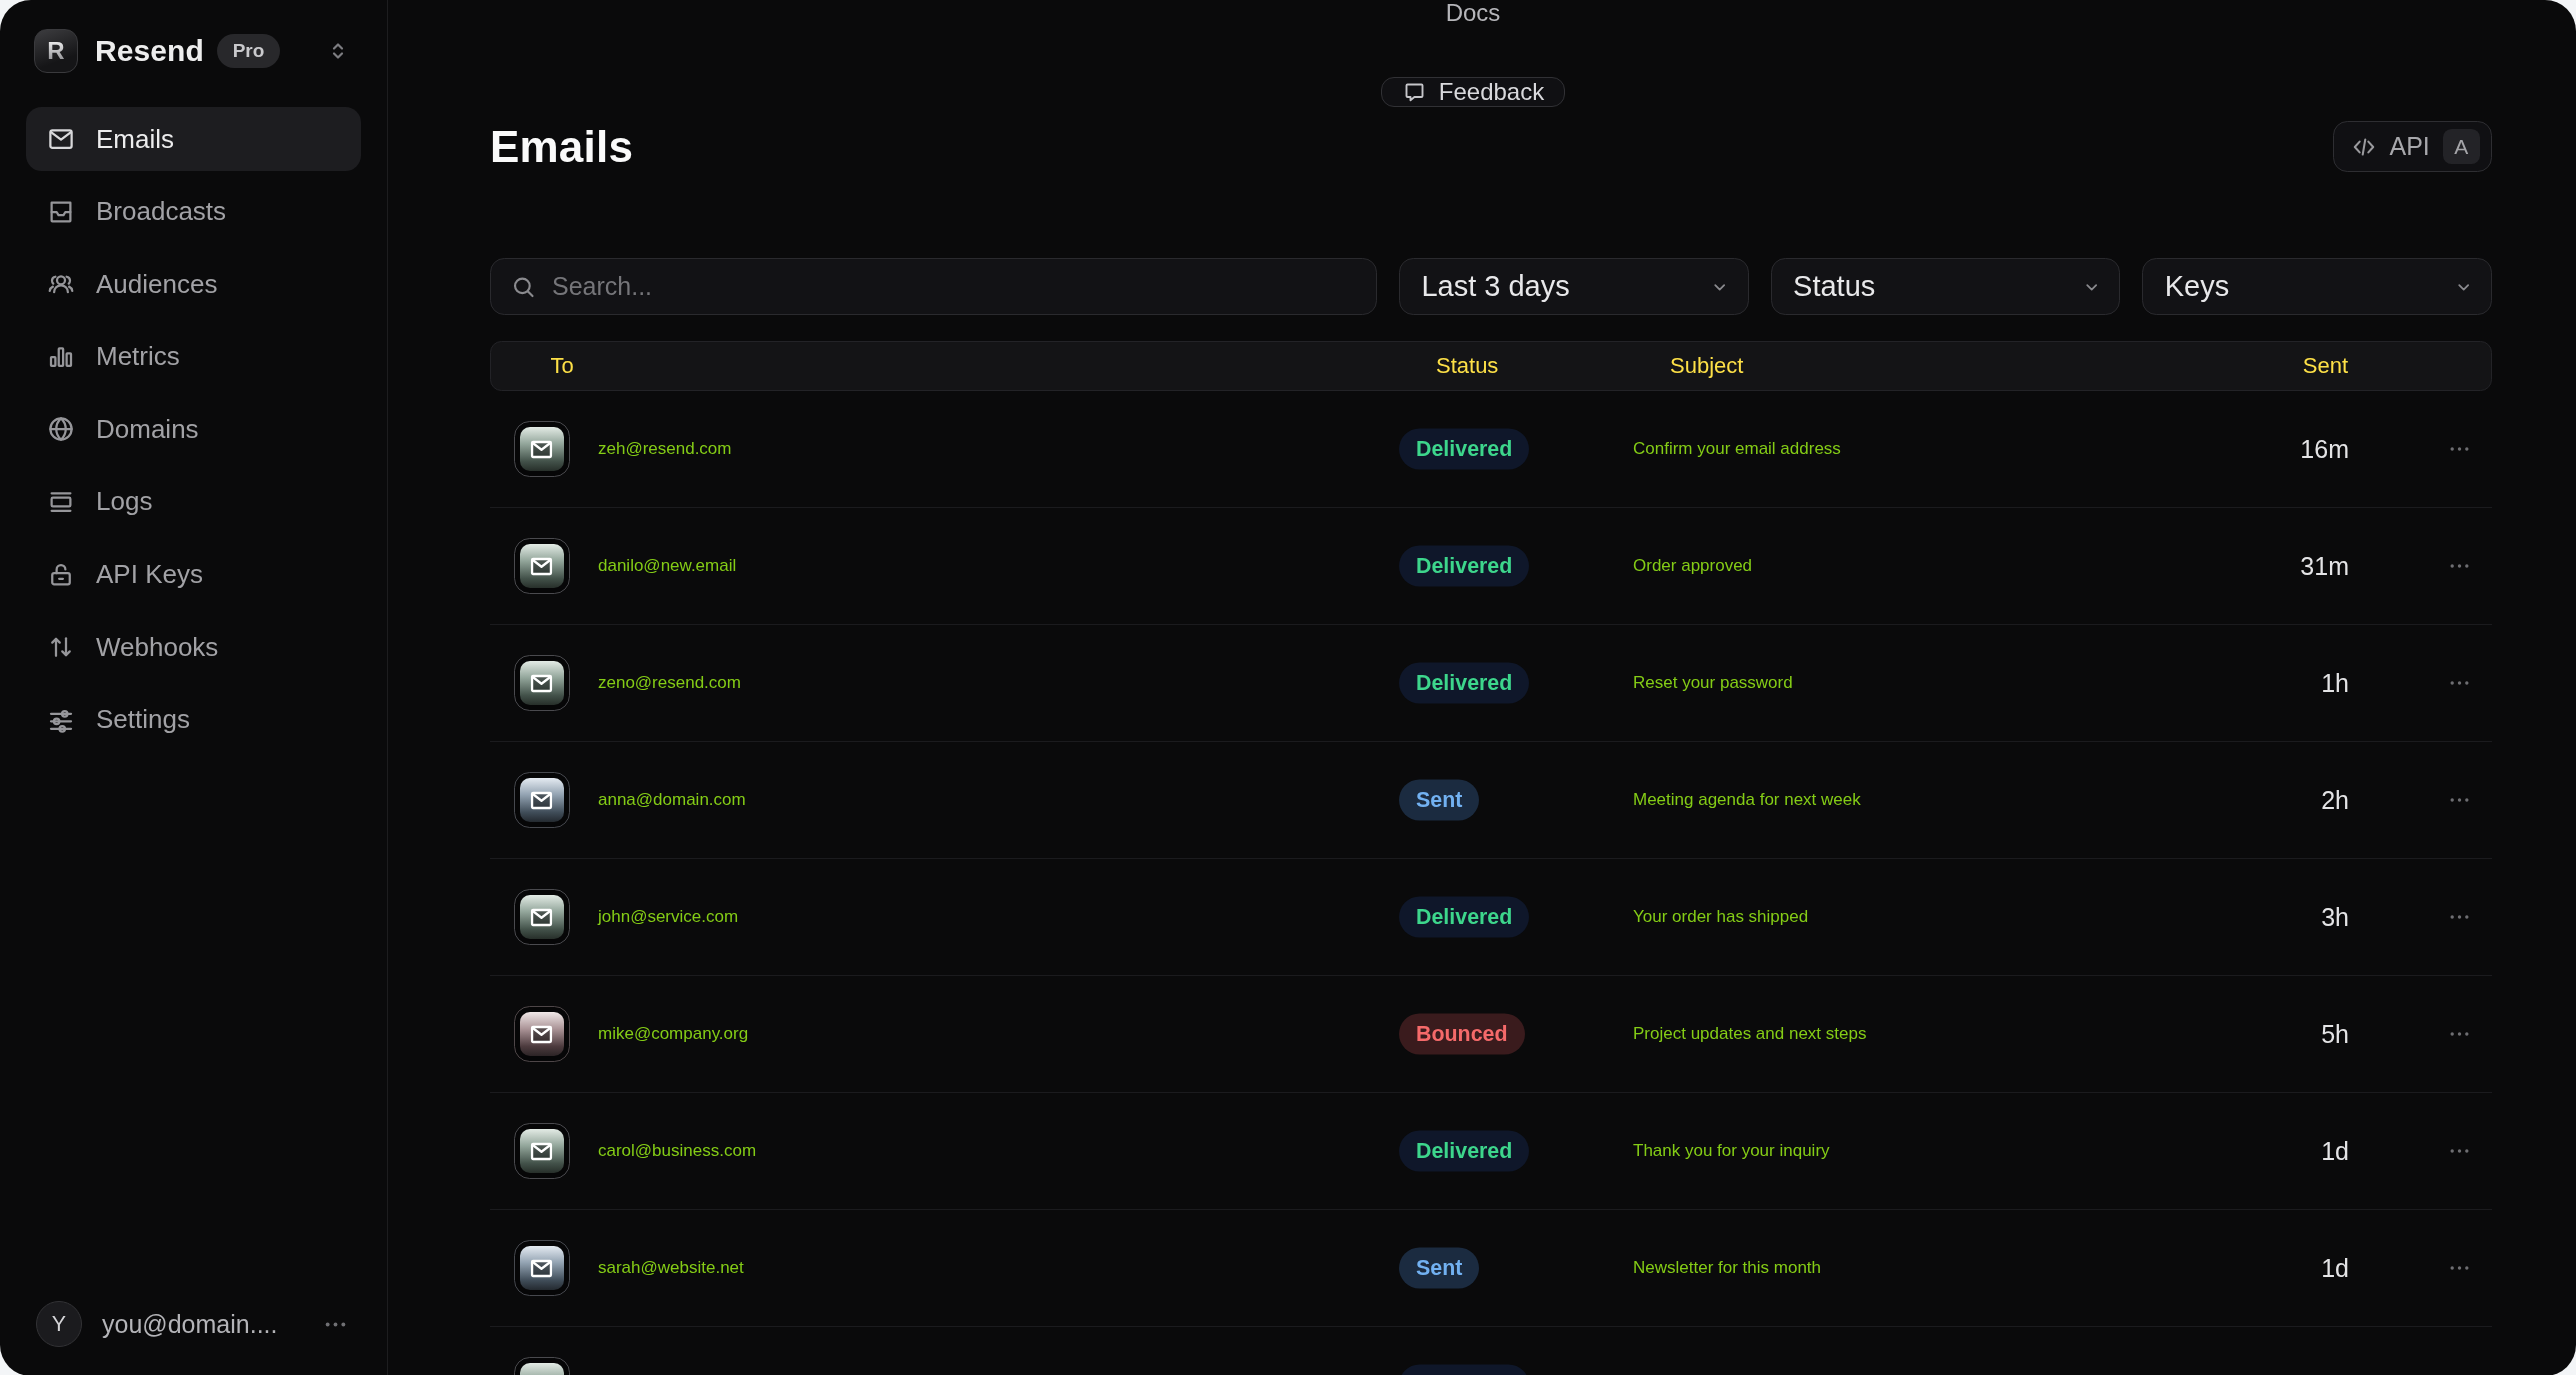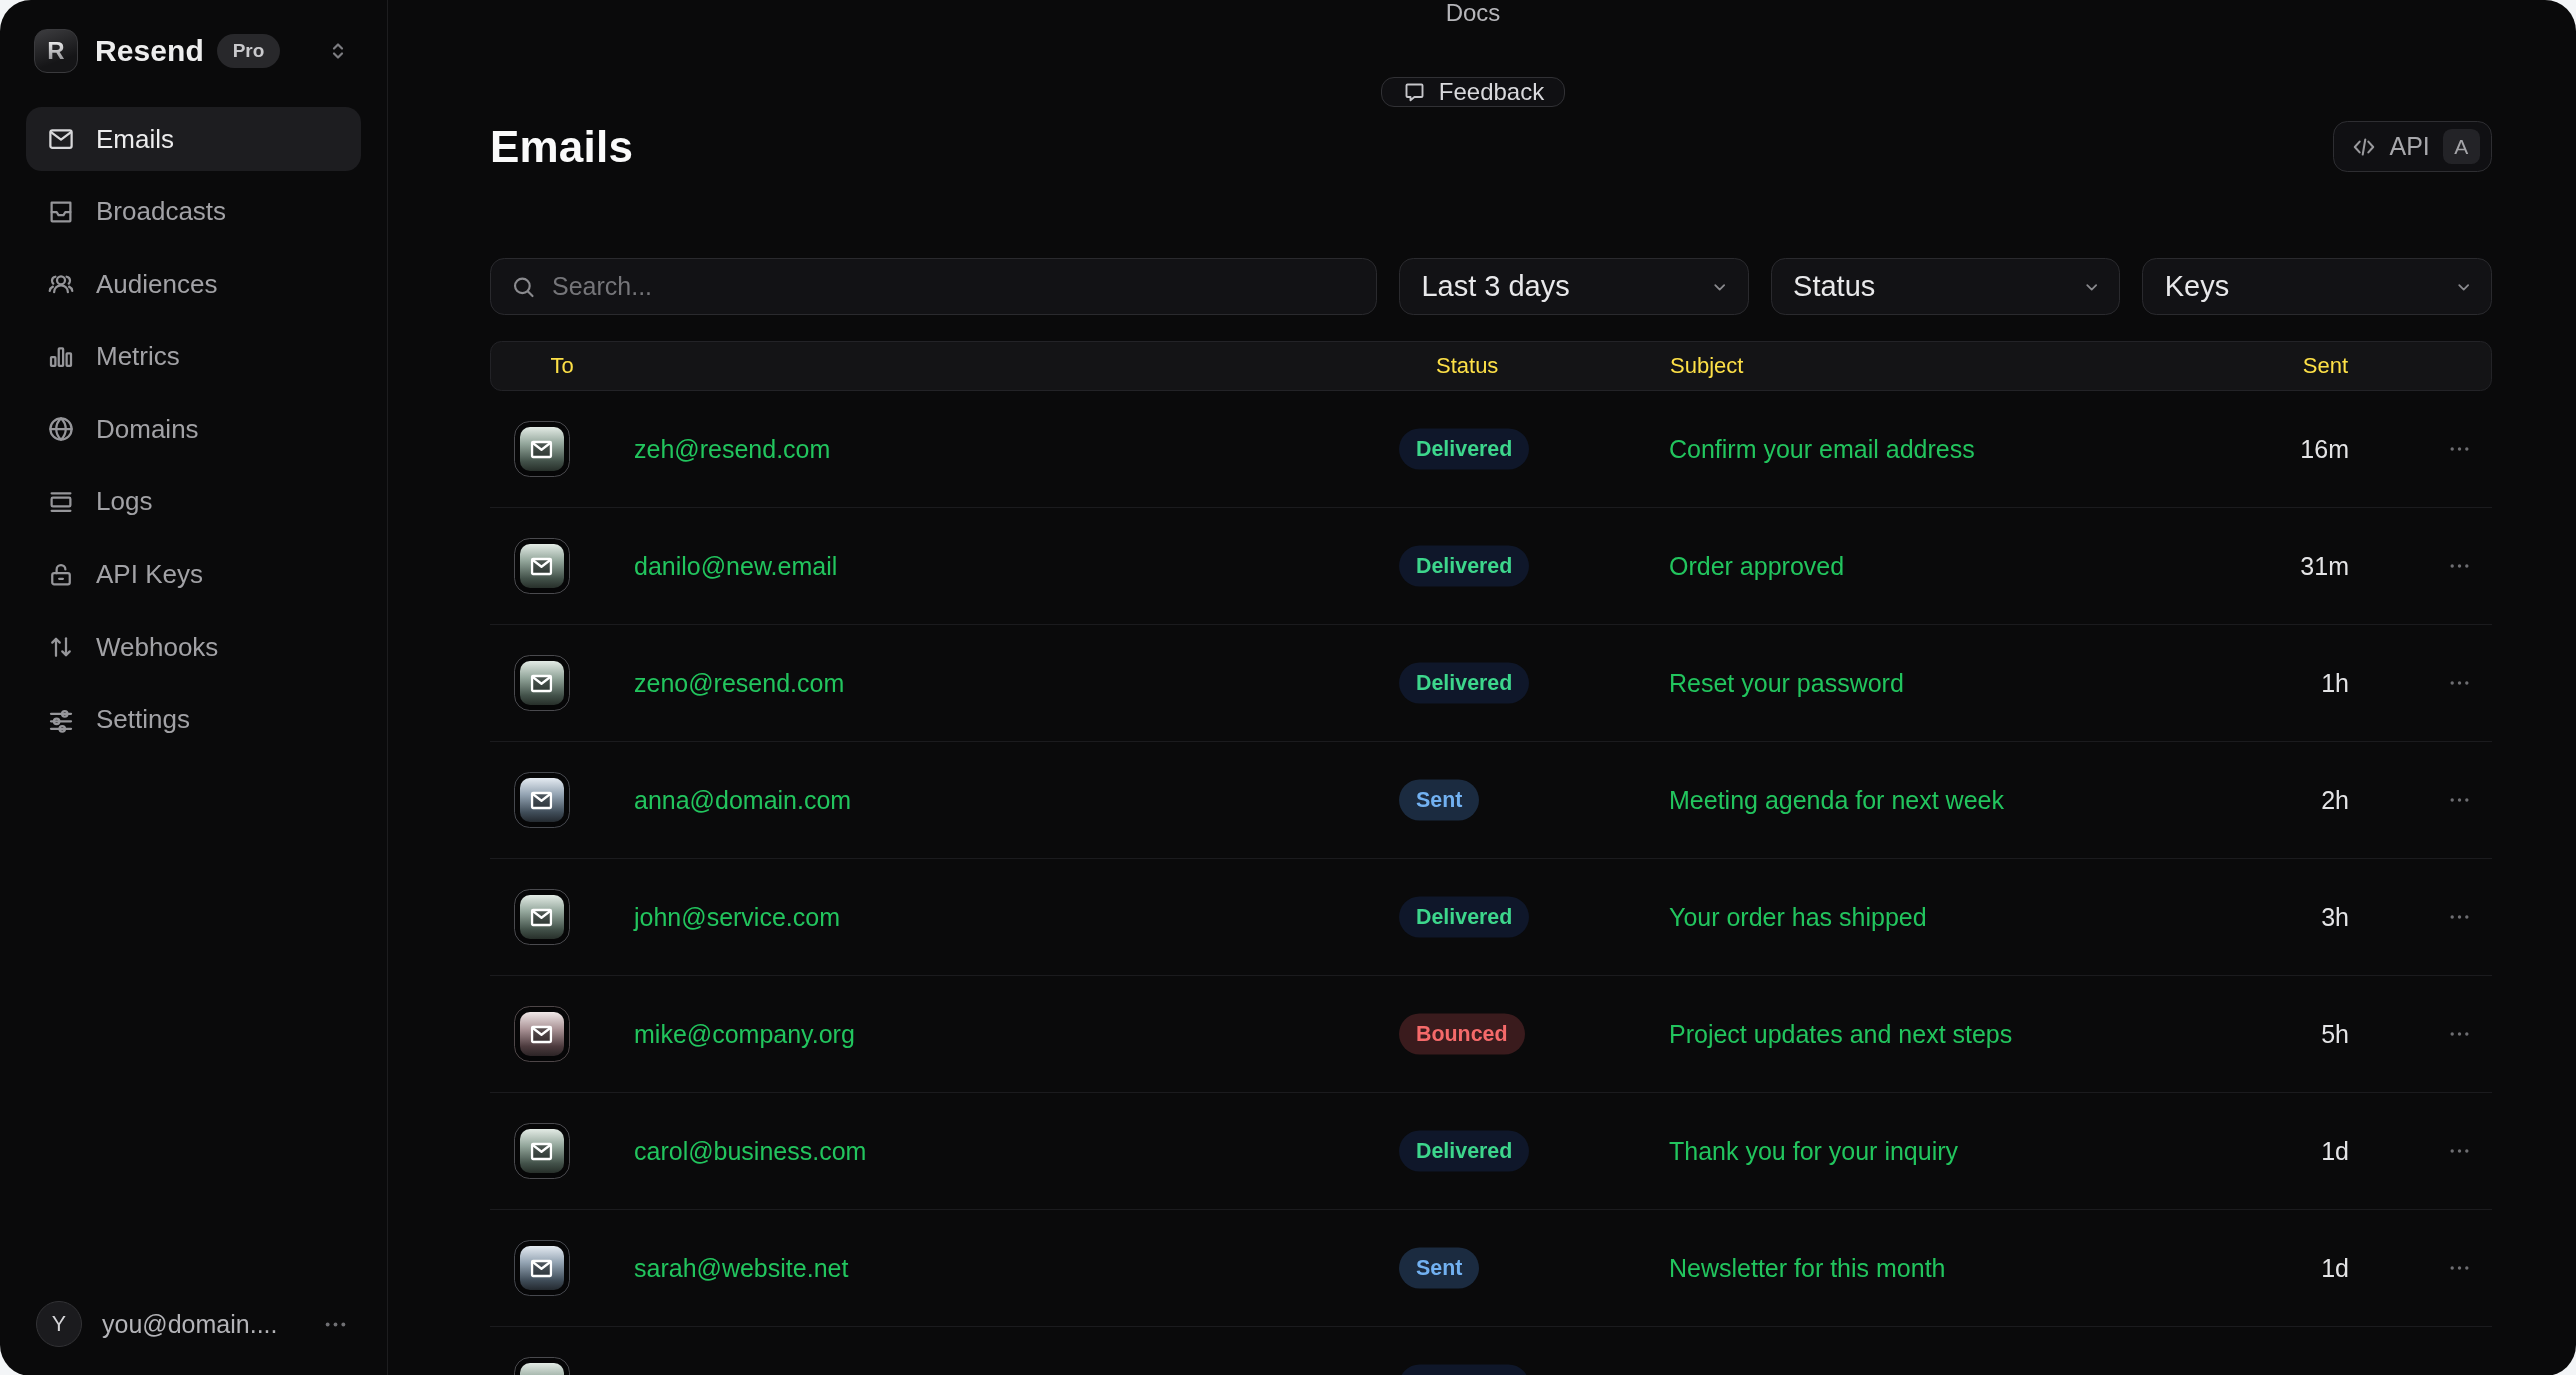--- a/index.html
+++ b/index.html
@@ -51,21 +51,21 @@
 
   
   .table { margin-top:26px; position:relative; }
   .thead { position:relative; height:50px; background:#141416; border:0.7px solid #232327; border-radius:11.4px; }
   .th { position:absolute; top:50%; transform:translateY(-50%); color:#fde047; font-size:22px;margin-left:36px; }
   .th-to { left:23.6px; } .th-status { left:909px; } .th-subject { left:1143px; } .th-sent { right:143px; }
   .row { position:relative; height:117px; border-bottom:1.4px solid #1B1B1E; cursor:pointer; }
   .cell { position:absolute; top:50%; transform:translateY(-50%); }
   .c-icon { left:23.6px; } .c-to { left:108px; } .c-badge { left:909px; } .c-subject { left:1143px; }
   .c-sent { right:143px; } .c-menu { right:7.1px; width:50px; display:flex; justify-content:center; color:#6E6E72; cursor:pointer; }
-  .c-to, .c-subject { color:#22c55e; font-size:25px;margin-left:36px; }
+  .c-to, .c-subject { color:#84cc16; font-size:17px; }
   .c-sent { color:#E4E4E6; font-size:25px; }
 
   .badge { display:inline-flex; align-items:center; height:41px; padding:0 17px; border-radius:714px; font-size:21.4px; font-weight:600; }
   .badge-delivered { color:#3DD68C; background:#0f172a; }
   .badge-sent { color:#72B1F1; background:#1B2B40; }
   .badge-bounced { color:#F56A6A; background:#3A1B1D; }
 
   .mailkey { width:56px; height:56px; border-radius:15.7px; background:#060607; border:1.4px solid #4A4A4E; display:grid; place-items:center; }
   .mailkey .cap { width:44px; height:44px; border-radius:10px; display:grid; place-items:center; }
   .key-delivered .cap { background:linear-gradient(180deg,#E3EBE5 0%,#93A69B 38%,#43524A 78%,#272F2A 100%); }

